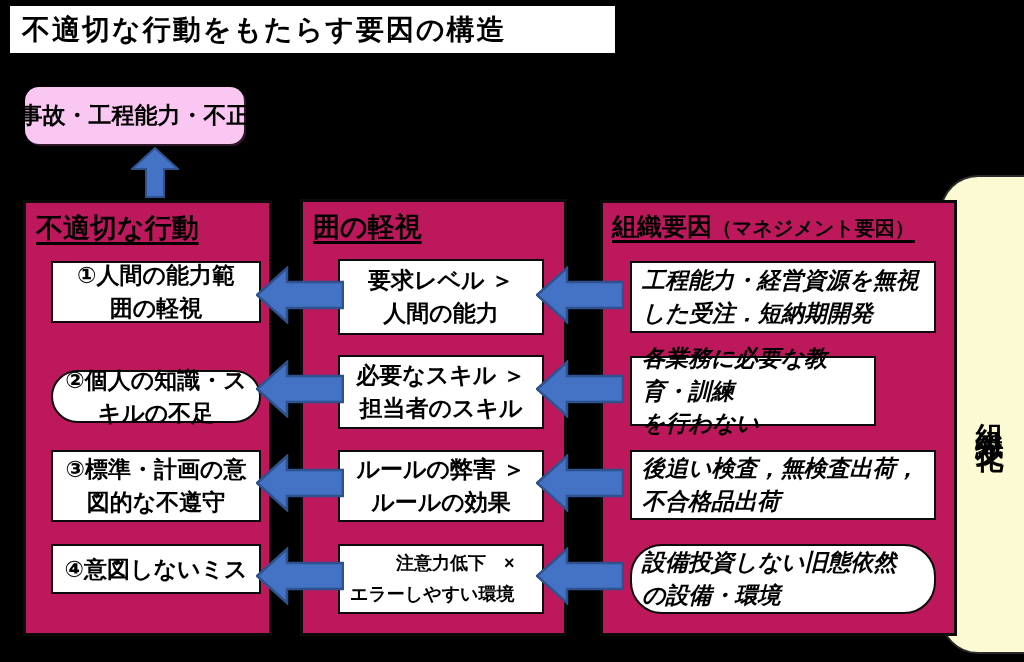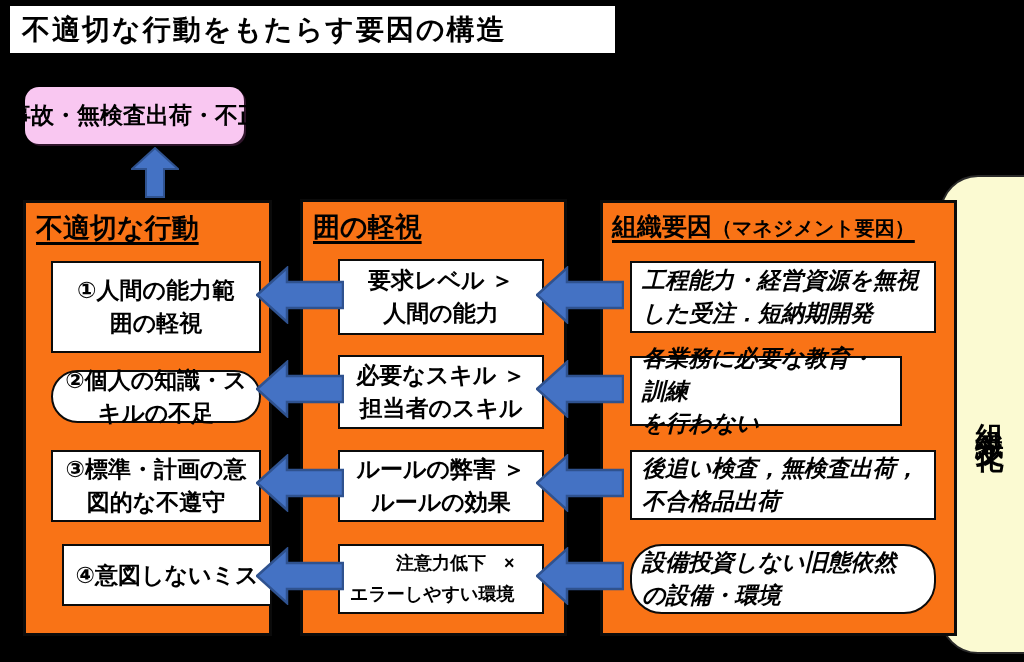--- a/index.html
+++ b/index.html
@@ -14,51 +14,51 @@
   }
   #title-box .t{font-size:28px;font-weight:bold;letter-spacing:2px;padding-left:12px;white-space:nowrap;}
   
   #outcome-box{
     position:absolute;left:25px;top:87px;width:219px;height:57px;background:#F9C7F1;
     border-radius:14px;display:flex;align-items:center;justify-content:center;
     box-shadow:2px 2px 0 rgba(90,40,80,.55);
   }
   #outcome-box .t{font-size:23px;font-weight:bold;white-space:nowrap;}
   
-  .panel{position:absolute;background:#f97316;border:3px solid #0b0b0b;box-sizing:border-box;z-index:1;}
+  .panel{position:absolute;background:#be185d;border:3px solid #0b0b0b;box-sizing:border-box;z-index:1;}
   #panel-behavior{left:23px;top:200px;width:249px;height:436px;}
   #panel-local{left:300px;top:199px;width:267px;height:437px;}
   #panel-org{left:600px;top:200px;width:357px;height:436px;z-index:2;}
   .panel-header{
     position:absolute;left:10px;top:7px;font-weight:bold;font-size:27px;white-space:nowrap;
     text-decoration:underline;text-underline-offset:5px;text-decoration-thickness:2.5px;
   }
   #panel-org .panel-header{font-size:25px;left:9px;}
   #panel-org .panel-header .suffix{font-size:20px;}
   
   .wbox{
     position:absolute;background:#fff;border:2.5px solid #0b0b0b;box-sizing:border-box;
     display:flex;align-items:center;justify-content:center;text-align:center;
     font-weight:bold;font-size:23px;line-height:1.42;white-space:pre-line;
   }
   .wbox.left{justify-content:flex-start;text-align:left;padding-left:10px;padding-right:4px;font-style:italic;}
   
-  #b-beh-0{left:25px;top:58px;width:210px;height:92px;}
+  #b-beh-0{left:25px;top:58px;width:210px;height:62px;}
   #b-beh-1{left:25px;top:167px;width:210px;height:53px;border-radius:30px;}
   #b-beh-2{left:25px;top:247px;width:210px;height:72px;}
-  #b-beh-3{left:36px;top:341px;width:210px;height:62px;}
+  #b-beh-3{left:25px;top:341px;width:210px;height:50px;}
   
   #b-loc-0{left:35px;top:57px;width:206px;height:76px;}
   #b-loc-1{left:35px;top:153px;width:206px;height:74px;}
   #b-loc-2{left:35px;top:248px;width:206px;height:72px;}
   #b-loc-3{left:35px;top:342px;width:206px;height:70px;font-size:18px;line-height:1.75;
            justify-content:flex-start;text-align:right;padding-left:10px;}
   
   #b-org-0{left:27px;top:58px;width:306px;height:72px;}
-  #b-org-1{left:27px;top:153px;width:272px;height:70px;}
+  #b-org-1{left:27px;top:153px;width:246px;height:70px;}
   #b-org-2{left:27px;top:247px;width:306px;height:70px;}
   #b-org-3{left:27px;top:341px;width:306px;height:70px;border-radius:32px;}
   
   .arrow{position:absolute;z-index:3;}
   #up-arrow{left:131px;top:147px;}
   .la-c1{left:256px;}
   .la-c2{left:536px;}
   .la-r0{top:266px;} .la-r1{top:360px;} .la-r2{top:454px;} .la-r3{top:547px;}
   
   #culture-box{
@@ -73,21 +73,21 @@
 </head>
 <body>
 
 <div id="stage">
 
   <div id="title-box">
     <span class="t">不適切な行動をもたらす要因の構造</span>
   </div>
 
   <div id="outcome-box">
-    <span class="t">事故・無検査出荷・不正</span>
+    <span class="t">事故・工程能力・不正</span>
   </div>
 
   <svg id="up-arrow" class="arrow" width="48" height="51" viewBox="0 0 48 51">
     <polygon points="24,1 1,22 15,22 15,50 33,50 33,22 47,22" fill="#4472C4" stroke="#2F528F" stroke-width="2"></polygon>
   </svg>
 
   <div id="panel-behavior" class="panel">
     <div class="panel-header">不適切な行動</div>
     <div id="b-beh-0" class="wbox">①人間の能力範
 囲の軽視</div>

